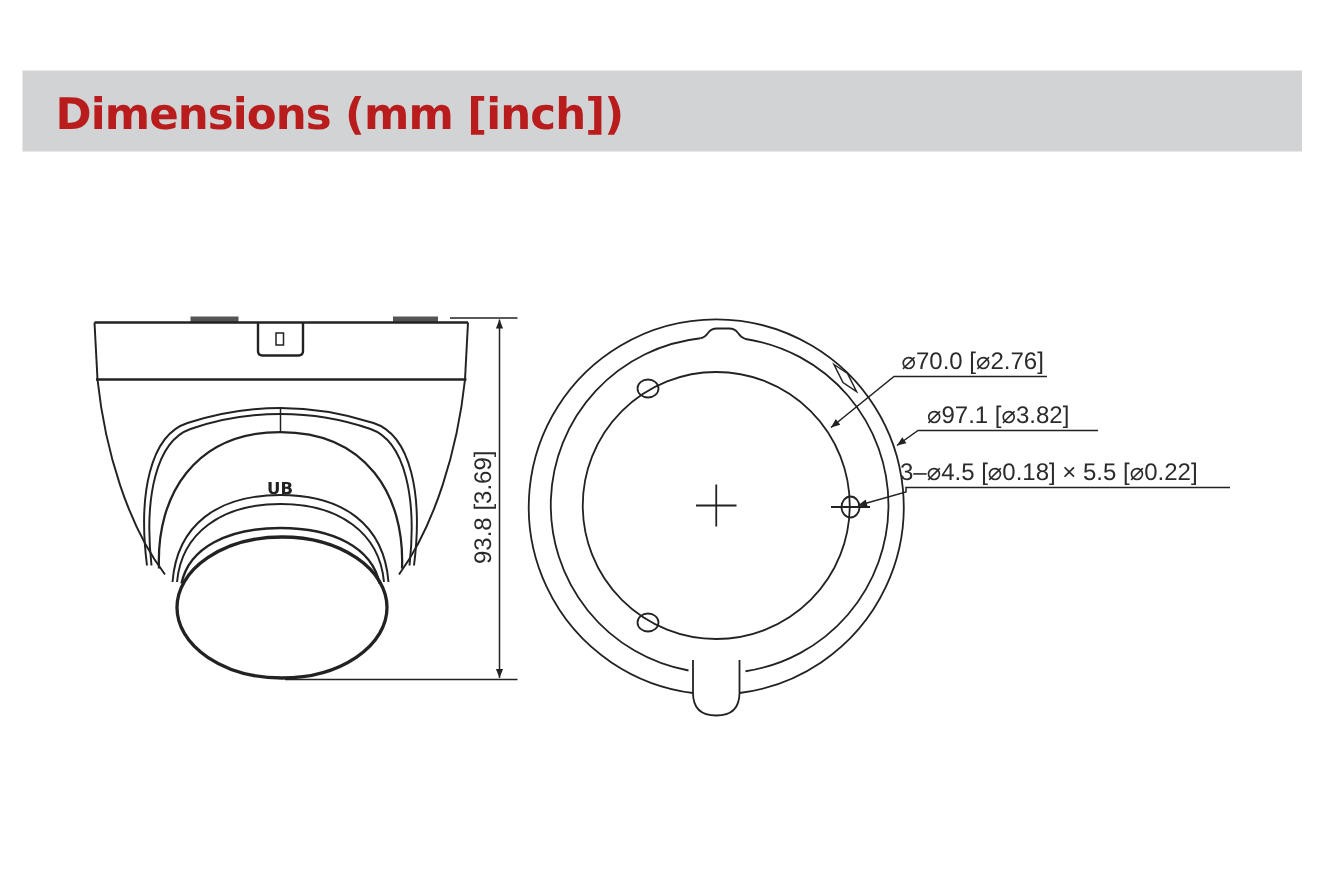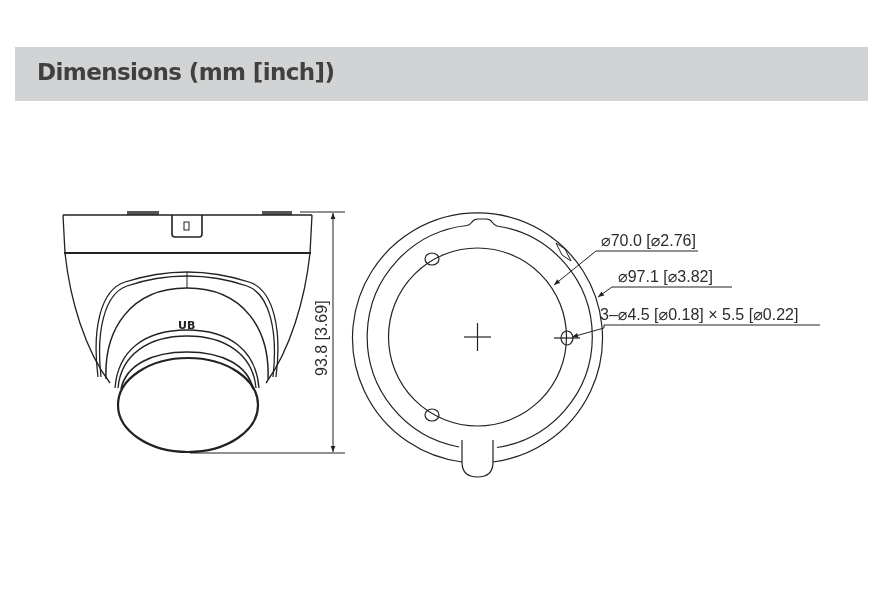--- a/index.html
+++ b/index.html
@@ -1,18 +1,18 @@
 <!DOCTYPE html>
 <html><head>
 <meta charset="utf-8">
 <style>
   html, body { margin:0; padding:0; background:#ffffff; }
   body { width:881px; height:596px; position:relative; overflow:hidden; font-family:"Liberation Sans", sans-serif; }
   .header-bar { position:absolute; left:15px; top:47px; width:853px; height:54px; background:#d1d3d4; }
-  .header-title { position:absolute; left:22px; top:12px; font-family:"DejaVu Sans", sans-serif; font-weight:bold; font-size:23px; color:#404040; letter-spacing:-0.6px; white-space:nowrap; }
+  .header-title { position:absolute; left:22px; top:12px; font-family:"DejaVu Sans", sans-serif; font-weight:bold; font-size:29px; color:#b91c1c; letter-spacing:-0.6px; white-space:nowrap; }
   svg.drawing { position:absolute; left:0; top:0; }
   .dim-text { font-family:"Liberation Sans", sans-serif; font-size:16px; fill:#2b2b2b; }
 </style>
 </head>
 <body>
 
 <div class="header-bar">
   <div class="header-title">Dimensions (mm [inch])</div>
 </div>
 

